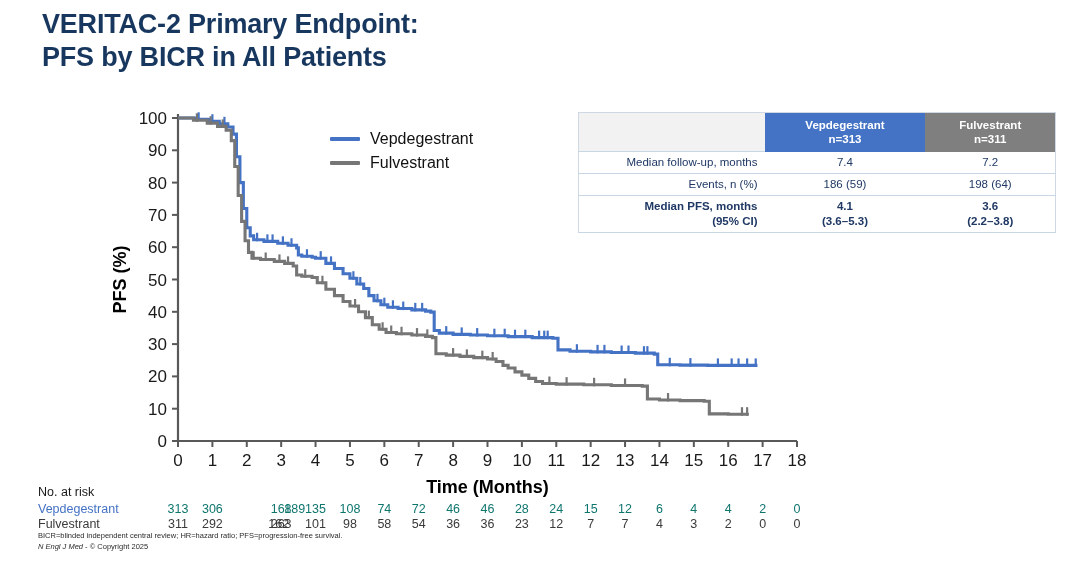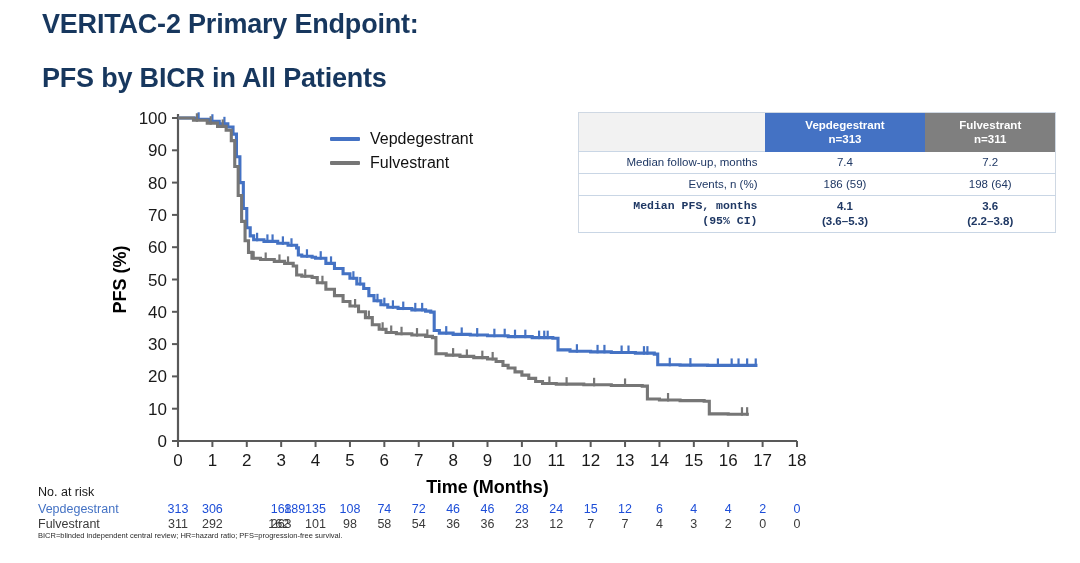--- a/index.html
+++ b/index.html
@@ -21,21 +21,21 @@
   #title {
     position: absolute;
     left: 42px; top: 8px;
     width: 640px;
     font-size: 27px;
     font-weight: bold;
     line-height: 1.22;
     color: #17375E;
     letter-spacing: -0.2px;
   }
-  #title .l2 { display: block; margin-top: 21px; }
+  #title .l2 { display: block; }
 
   
   #chart-wrap {
     position: absolute;
     left: 0; top: 100px;
     width: 830px; height: 400px;
   }
   #chart-svg { display: block; }
 
   
@@ -74,21 +74,21 @@
     vertical-align: middle;
   }
   #results-table .rowlabel {
     text-align: right;
     width: 186px;
     color: #1F3864;
     font-weight: normal;
     line-height: 1.3;
     border-bottom: 1px solid #c9d6e5;
   }
-  #results-table .rowlabel.b { font-weight: bold; font-family: Liberation Mono, monospace; }
+  #results-table .rowlabel.b { font-weight: bold; }
   #results-table .val {
     text-align: center;
     color: #1F3864;
     border-bottom: 1px solid #c9d6e5;
     line-height: 1.3;
   }
   #results-table .val.b { font-weight: bold; }
   #results-table .hdr-blank {
     background: #F2F2F2;
     border-bottom: 1px solid #c9d6e5;
@@ -134,21 +134,21 @@
   }
   .risk-name.vep { color: #4472C4; }
   .risk-name.ful { color: #3a3a3a; }
   .risk-num {
     position: absolute; top: 0;
     font-size: 12.5px;
     text-align: center;
     width: 24px;
     margin-left: -12px;
   }
-  .risk-num.vep { color: #1d4ed8; }
+  .risk-num.vep { color: #0f766e; }
   .risk-num.ful { color: #3a3a3a; }
 
   
   #footnotes {
     position: absolute;
     left: 38px; top: 531px;
     font-size: 7.5px;
     color: #2b2b2b;
     line-height: 1.45;
   }
@@ -410,15 +410,18 @@
         <span class="risk-num ful" style="left: 621.444px;">4</span>
         <span class="risk-num ful" style="left: 655.833px;">3</span>
         <span class="risk-num ful" style="left: 690.222px;">2</span>
         <span class="risk-num ful" style="left: 724.611px;">0</span>
         <span class="risk-num ful" style="left: 759px;">0</span>
       </div>
   </div>
 
   <div id="footnotes">
     <div class="fn1">BICR=blinded independent central review; HR=hazard ratio; PFS=progression-free survival.</div>
+    <div class="fn2">
+      <span>N Engl J Med</span><span class="reg"> - © Copyright 2025</span>
+    </div>
   </div>
 
 </div>
 
 </body></html>

